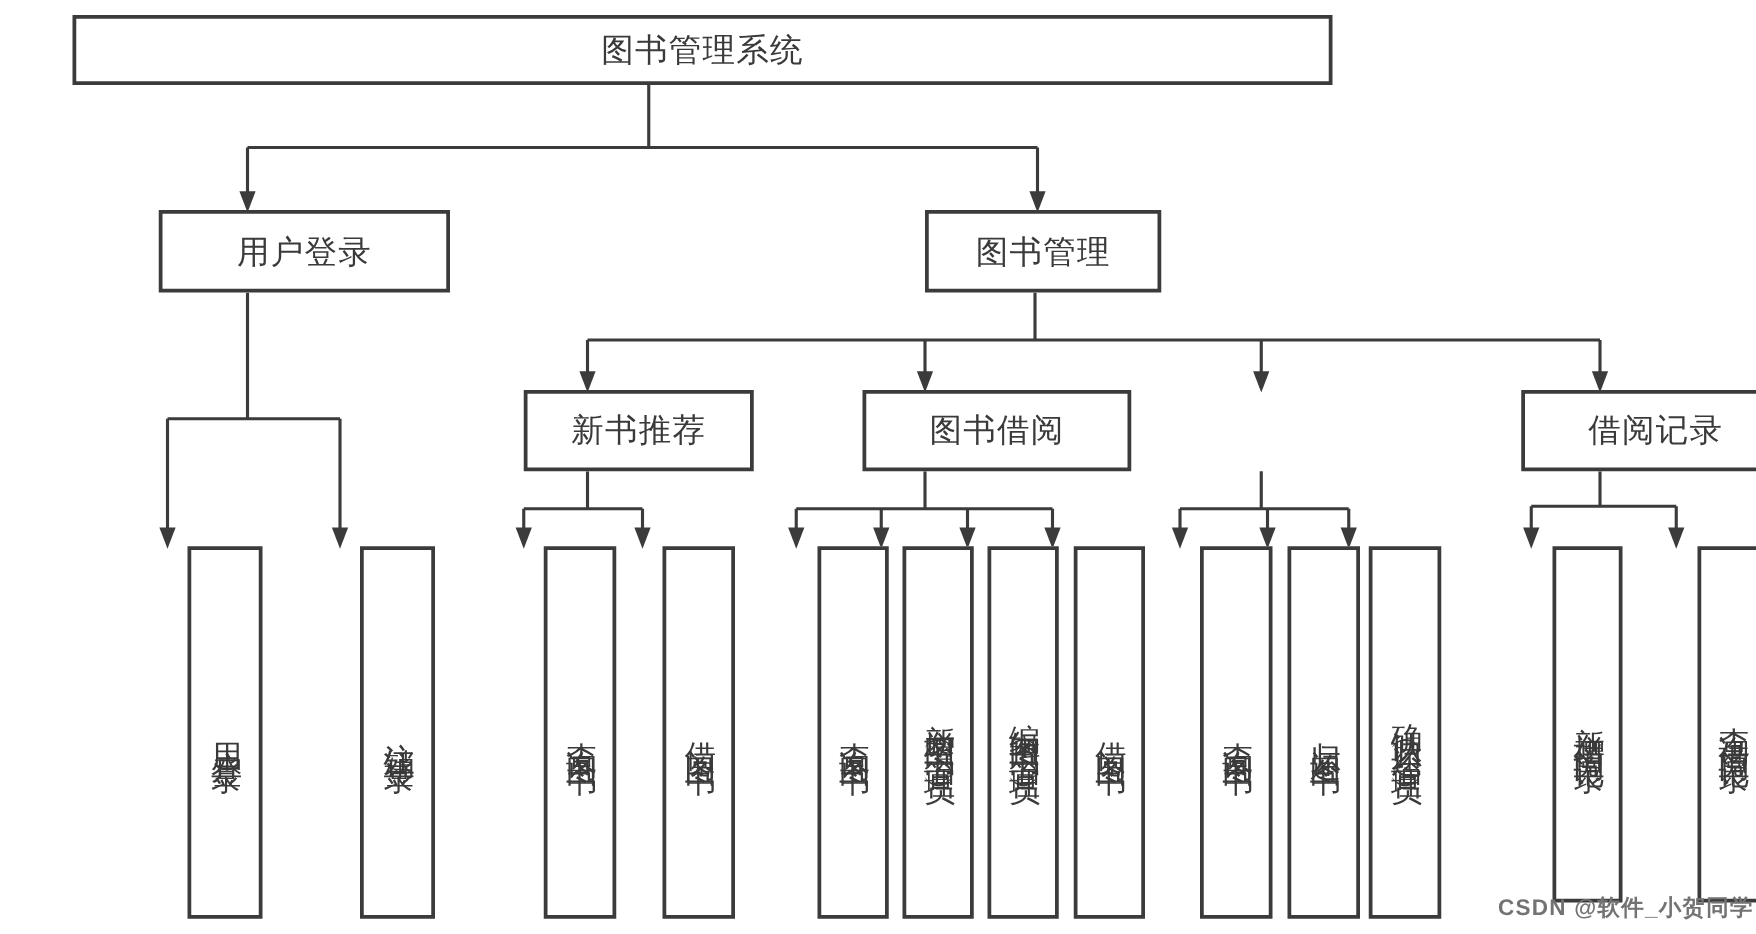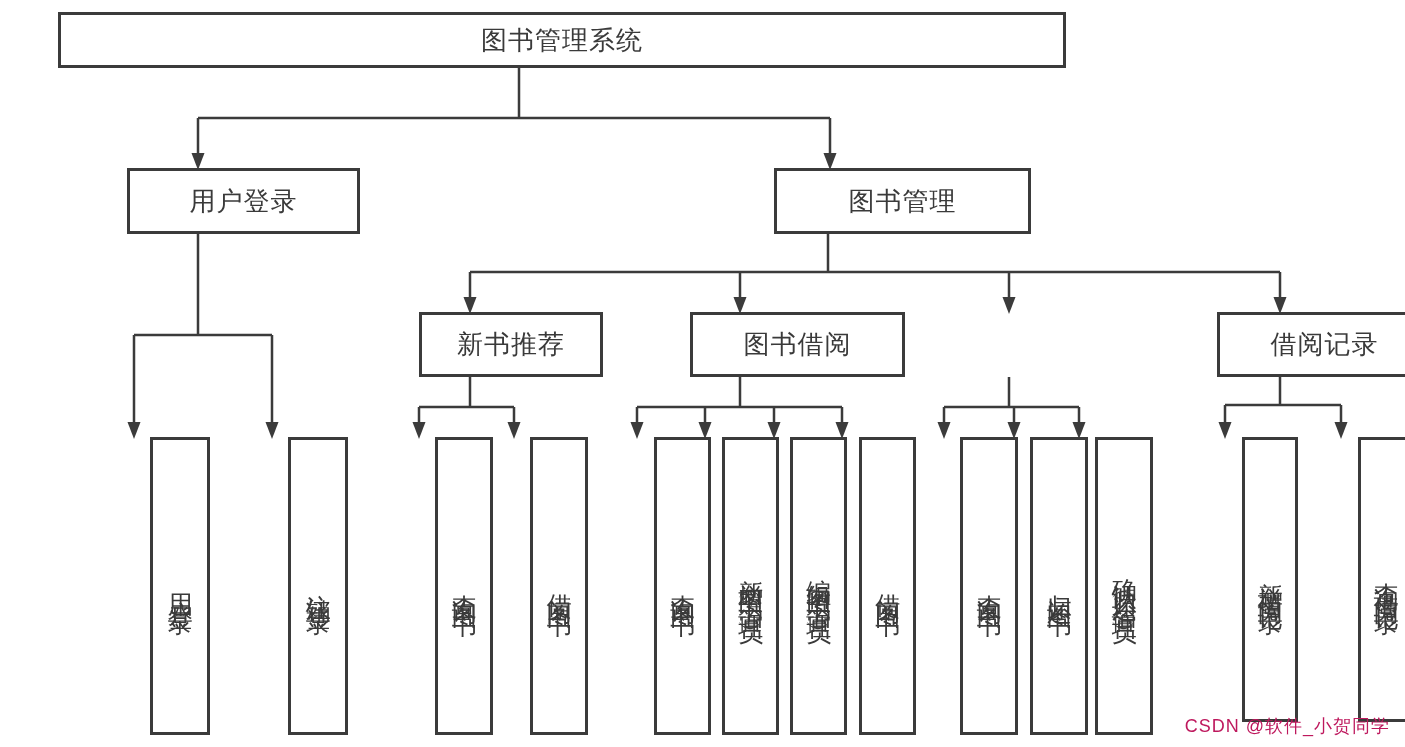--- a/index.html
+++ b/index.html
@@ -30,27 +30,28 @@
   .vbox .lbl {
     writing-mode:vertical-rl;
     text-orientation:mixed;
     font-size:25px;
     line-height:1.1;
     letter-spacing:6px;
     color:#3a3a3a;
   }
   .watermark {
     position:absolute;
-    right:15px;
+    right:2px;
     top:714px;
     font-size:18px;
-    color:#be185d;
+    color:#737373;
     letter-spacing:1px;
     white-space:nowrap;
     z-index:10;
+    font-weight:bold;
   }
 </style>
 </head>
 <body>
 
 <div class="canvas">
 
   <svg class="connectors" width="1405" height="747" viewBox="0 0 1405 747">
     <g stroke="#3b3b3b" stroke-width="2.5" fill="none">
 
@@ -108,21 +109,21 @@
     </g>
   </svg>
 
   <div class="box hbox" style="left:13px;top:12px;width:1008px;height:56px">
     <span class="lbl">图书管理系统</span>
   </div>
 
   <div class="box hbox" style="left:82px;top:168px;width:233px;height:66px">
     <span class="lbl">用户登录</span>
   </div>
-  <div class="box hbox" style="left:729px;top:168px;width:257px;height:66px">
+  <div class="box hbox" style="left:695px;top:168px;width:189px;height:66px">
     <span class="lbl">图书管理</span>
   </div>
 
   <div class="box hbox" style="left:374px;top:312px;width:184px;height:65px">
     <span class="lbl">新书推荐</span>
   </div>
   <div class="box hbox" style="left:645px;top:312px;width:215px;height:65px">
     <span class="lbl">图书借阅</span>
   </div>
   <div class="box hbox" style="left:1172px;top:312px;width:215px;height:65px">

